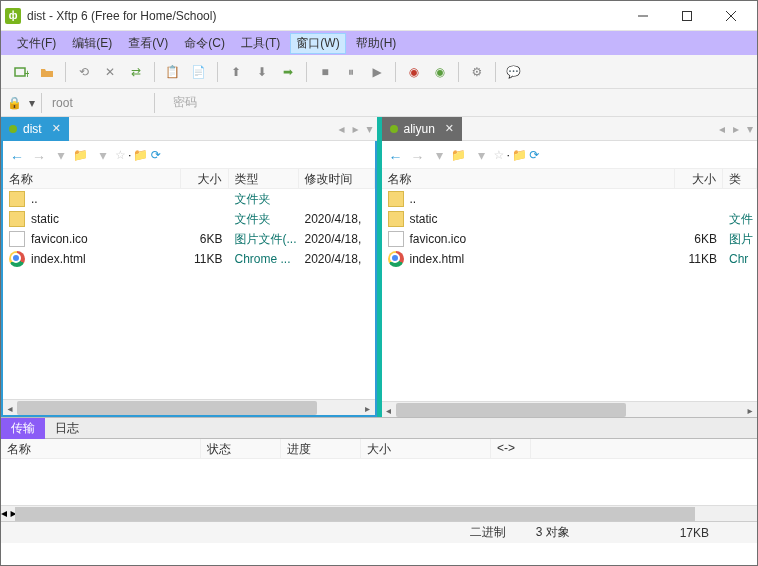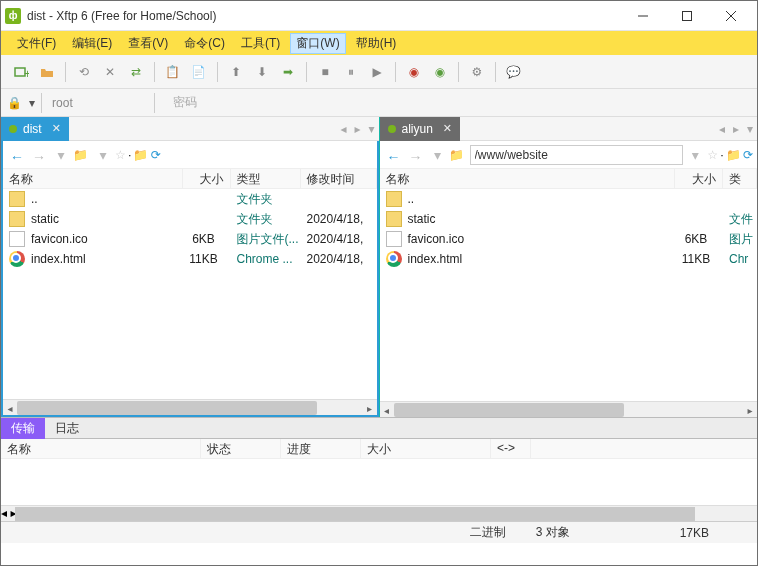--- a/index.html
+++ b/index.html
@@ -1,38 +1,38 @@
 <!DOCTYPE html>
 <html><head>
 <meta charset="utf-8">
 <style>
 * { margin: 0; padding: 0; box-sizing: border-box; font-family: "Microsoft YaHei", Tahoma, Arial, sans-serif; font-size: 12px; }
 body { background: #fff; width: 758px; height: 566px; overflow: hidden; border: 1px solid #6e6e6e; }
 .titlebar { height: 30px; background: #fff; display: flex; align-items: center; padding: 0 4px; border-bottom: 1px solid #e5e5e5; }
 .titlebar .icon { width: 16px; height: 16px; background: #7ab51d; border-radius: 2px; margin-right: 6px; display: flex; align-items: center; justify-content: center; color: #fff; font-size: 10px; font-weight: bold; }
 .titlebar .title { flex: 1; color: #333; }
 .titlebar .winbtn { width: 44px; height: 28px; display: flex; align-items: center; justify-content: center; color: #333; }
-.menubar { height: 24px; background: #fde047; display: flex; align-items: center; padding: 0 10px; gap: 4px; }
+.menubar { height: 24px; background: #c4b5fd; display: flex; align-items: center; padding: 0 10px; gap: 4px; }
 .menubar .menu { padding: 2px 6px; color: #333; }
 .menubar .menu.active { background: #cce8ff; border: 1px solid #99d1ff; padding: 1px 5px; }
 .toolbar { height: 34px; background: #f5f5f5; display: flex; align-items: center; padding: 0 8px; gap: 2px; border-bottom: 1px solid #ddd; }
 .toolbar .tb { width: 24px; height: 24px; display: flex; align-items: center; justify-content: center; color: #888; border-radius: 2px; }
 .toolbar .tb.green { color: #5a9e3e; }
 .toolbar .tb.orange { color: #d98b2e; }
 .toolbar .tb.red { color: #c0392b; }
 .toolbar .sep { width: 1px; height: 20px; background: #ccc; margin: 0 4px; }
 .addressbar { height: 28px; background: #f5f5f5; display: flex; align-items: center; padding: 0 6px; gap: 6px; border-bottom: 1px solid #ddd; }
 .addressbar .lock { width: 16px; color: #aaa; }
 .addressbar input { border: none; background: transparent; flex: 1; color: #888; outline: none; }
 .addressbar .drop { color: #555; }
 .addressbar .sep2 { width: 1px; height: 20px; background: #ccc; }
 .addressbar .user { width: 100px; color: #888; padding-left: 4px; }
 .addressbar .pass { width: 70px; color: #aaa; margin-left: 12px; }
 .panes { display: flex; height: 300px; }
-.pane { flex: 1; display: flex; flex-direction: column; border-right: 1px solid #14b8a6; }
+.pane { flex: 1; display: flex; flex-direction: column; border-right: 5px solid #14b8a6; }
 .pane:last-child { border-right: none; }
 .tabstrip { height: 24px; background: #f5f5f5; display: flex; align-items: center; border-bottom: 1px solid #ddd; }
 .tabstrip .tab { height: 24px; display: flex; align-items: center; padding: 0 8px; gap: 6px; color: #fff; position: relative; }
 .tabstrip .tab.local { background: #2e9bd6; }
 .tabstrip .tab.remote { background: #6b6b6b; }
 .tabstrip .tab .dot { width: 8px; height: 8px; border-radius: 50%; background: #7ab51d; }
 .tabstrip .tab .x { color: #eee; font-size: 11px; margin-left: 4px; }
 .tabstrip .spacer { flex: 1; }
 .tabstrip .arrow { color: #aaa; padding: 0 4px; }
 .navbar { height: 28px; display: flex; align-items: center; padding: 2px 4px; gap: 2px; background: #fff; border-bottom: 1px solid #eee; }
@@ -50,21 +50,21 @@
 .listhead .c-type { width: 70px; }
 .listhead .c-date { width: 76px; }
 .listbody { flex: 1; overflow: auto; background: #fff; }
 .row { height: 20px; display: flex; align-items: center; }
 .row .ic { width: 16px; height: 16px; margin: 0 4px 0 6px; display: flex; align-items: center; justify-content: center; }
 .row .ic.folder { background: #f7d774; border: 1px solid #d9b84a; }
 .row .ic.file { background: #fff; border: 1px solid #bbb; }
 .row .ic.chrome { border-radius: 50%; background: conic-gradient(#de5246 0 120deg,#1aa260 120deg 240deg,#ffce44 240deg 360deg); position: relative; }
 .row .ic.chrome::after { content:''; position:absolute; width:6px; height:6px; background:#4c8bf5; border:2px solid #fff; border-radius:50%; top:2px; left:2px; }
 .row .nm { flex: 1; padding-left: 2px; color: #222; white-space: nowrap; overflow: hidden; }
-.row .sz { width: 48px; text-align: center; padding-right: 6px; color: #222; }
+.row .sz { width: 48px; text-align: right; padding-right: 6px; color: #222; }
 .row .tp { width: 70px; padding-left: 6px; color: #0f766e; white-space: nowrap; overflow: hidden; }
 .row .dt { width: 76px; padding-left: 6px; color: #222; white-space: nowrap; overflow: hidden; }
 .hscroll { height: 16px; background: #f0f0f0; border-top: 1px solid #ddd; position: relative; }
 .hscroll .thumb { position: absolute; height: 14px; top: 1px; background: #c8c8c8; border-radius: 2px; }
 .hscroll .ar { position: absolute; top: 0; width: 14px; height: 16px; display: flex; align-items: center; justify-content: center; color: #666; font-size: 10px; }
 .hscroll .ar.l { left: 0; } .hscroll .ar.r { right: 0; }
 .bottom-tabs { height: 22px; background: #ececec; display: flex; align-items: center; border-top: 1px solid #bbb; border-bottom: 1px solid #bbb; }
 .bottom-tabs .bt { padding: 2px 10px; color: #333; }
 .bottom-tabs .bt.active { background: #8b5cf6; color: #fff; }
 .transfer-head { height: 20px; display: flex; background: #f9f9f9; border-bottom: 1px solid #eee; }
@@ -237,21 +237,20 @@
       <div class="spacer"></div>
       <span class="arrow">◂</span>
       <span class="arrow">▸</span>
       <span class="arrow">▾</span>
     </div>
     <div class="navbar">
       <span class="nb">←</span>
       <span class="nb gray">→</span>
       <span class="nb gray">▾</span>
       <span class="folder">📁</span>
-      <input value="/www/website" style="">
       <span class="nb gray">▾</span>
       <span class="star">☆</span>
       <span>·</span>
       <span class="orange">📁</span>
       <span class="refresh">⟳</span>
     </div>
     <div class="listhead">
       <div class="c-name">名称</div>
       <div class="c-size">大小</div>
       <div class="c-type" style="width:34px">类型</div>

